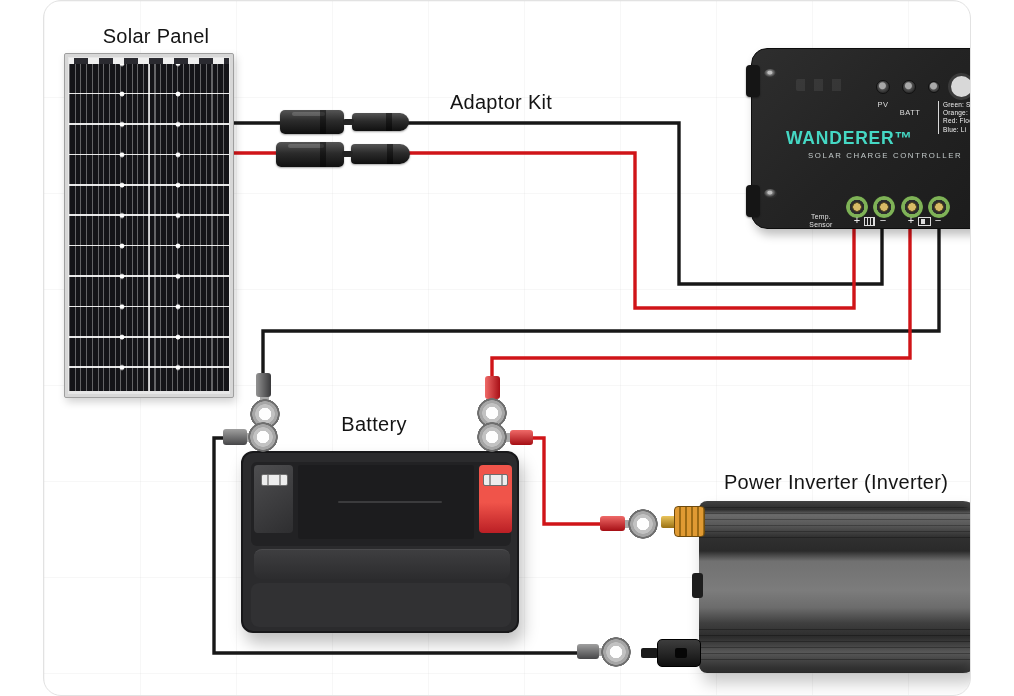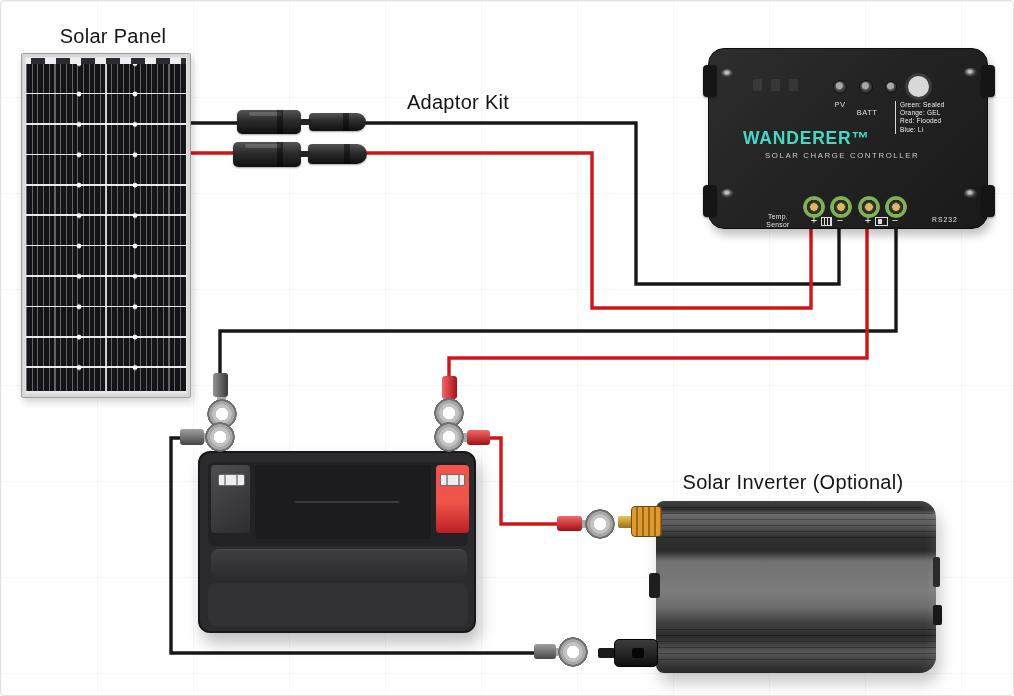--- a/index.html
+++ b/index.html
@@ -1,24 +1,24 @@
 <!DOCTYPE html>
 <html style="--wire-red: #d01418; --wire-black: #171717; --brand-teal: #45d8c4; --battery-positive-cover: #f0544a; --inverter-positive-terminal: #e09a33; --controller-terminal-green: #7fb257;"><head>
 <meta charset="utf-8">
 <style>
   html,body{margin:0;padding:0;background:#fff;}
   *{box-sizing:border-box;}
   #stage{
-    position:relative;width:1014px;height:696px;margin:0 auto;
+    position:relative;width:928px;height:696px;margin:0 auto;
     font-family:"Liberation Sans","DejaVu Sans",sans-serif;
     background:
       repeating-linear-gradient(to right, rgba(100,100,100,.05) 0 1px, transparent 1px 96px),
       repeating-linear-gradient(to bottom, rgba(100,100,100,.05) 0 1px, transparent 1px 96px),
       #ffffff;
-    border:1px solid #e2e2e2;border-radius:4px;overflow:hidden;
+    border:1px solid #e2e2e2;border-radius:18px;overflow:hidden;
   }
   .abs{position:absolute;}
   .title{
     position:absolute;color:#141414;font-size:20px;letter-spacing:.3px;
     text-align:center;white-space:nowrap;
   }
   
   svg.wires{position:absolute;left:0;top:0;z-index:2;}
   svg.wires polyline{fill:none;stroke-width:3.4px;stroke-linejoin:miter;stroke-linecap:butt;}
   .wred{stroke:var(--wire-red,#d01418);}
@@ -152,21 +152,22 @@
     <polyline class="wblack" points="190,122 635,122 635,283 838,283 838,224"></polyline>
     <polyline class="wred" points="190,152 591,152 591,307 810,307 810,224"></polyline>
     <polyline class="wblack" points="895,224 895,330 219,330 219,376"></polyline>
     <polyline class="wred" points="866,224 866,357 448,357 448,379"></polyline>
     <polyline class="wblack" points="198,437 170,437 170,652 537,652"></polyline>
     <polyline class="wred" points="486,437 500,437 500,523 558,523"></polyline>
   </svg>
 
   <div class="title" style="left:22px;top:24px;width:180px;">Solar Panel</div>
   <div class="title" style="left:377px;top:90px;width:160px;">Adaptor Kit</div>
-  <div class="title" style="left:642px;top:470px;width:300px;">Solar Inverter (Optional)</div>
+  <div class="title" style="left:260px;top:412px;width:140px;">Battery</div>
+  <div class="title" style="left:642px;top:470px;width:300px;">Power Inverter (Inverter)</div>
 
   <div class="abs solar-panel">
     <div class="panel-topstrip"></div>
     <div class="panel-cells"></div>
   </div>
 
   <div class="mc4" style="left:236px;top:109px;width:64px;height:24px;">
     <span class="ridge"></span>
     <span class="band" style="left:40px;"></span>
   </div>

